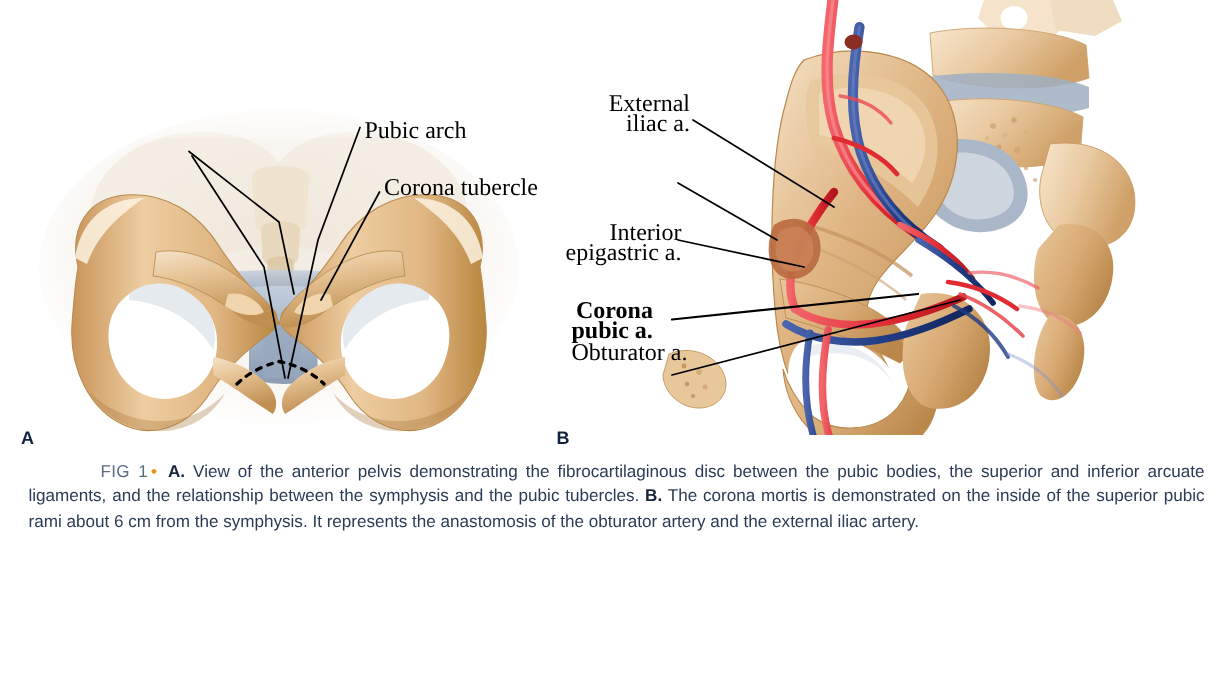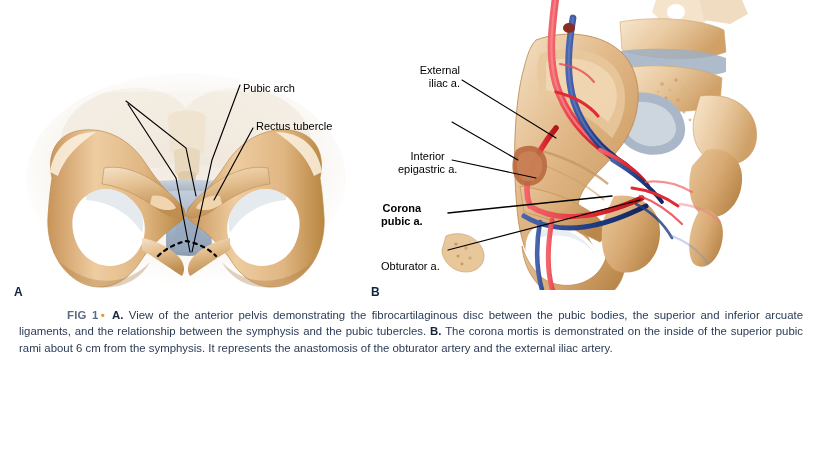--- a/index.html
+++ b/index.html
@@ -27,58 +27,58 @@
     font-weight: bold;
     color: #12233f;
     letter-spacing: 0.2px;
   }
   #panel-letter-a { left: 14px; top: 285px; }
   #panel-letter-b { left: 371px; top: 285px; }
 
   
   .anno {
     position: absolute;
-    font-family: Liberation Sans, sans-serif;
-    font-size: 11px;
+    font-family: Liberation Serif, serif;
+    font-size: 16px;
     line-height: 12.5px;
     color: #000000;
     white-space: pre;
   }
   .anno.bold { font-weight: bold; }
   .anno.right { text-align: right; }
-  .anno.left { text-align: center; }
+  .anno.left { text-align: right; }
 
   
   #anno-arcuate      { left: 30px;  top: 86px;  width: 92px; text-align: right; }
   #anno-pubic-arch   { left: 243px; top: 82px;  }
   #anno-pubic-tub    { left: 256px; top: 120px; }
 
   
   #anno-ext-iliac    { left: 356px; top: 64px;  width: 104px; text-align: right; }
   #anno-rectus       { left: 381px; top: 113px; }
-  #anno-inf-epi      { left: 398px; top: 150px; }
+  #anno-inf-epi      { left: 377px; top: 150px; }
   #anno-corona       { left: 381px; top: 202px; }
-  #anno-obturator    { left: 381px; top: 260px; }
+  #anno-obturator    { left: 381px; top: 230px; }
 
   
   #caption {
     position: absolute;
     left: 19px;
     top: 307px;
     width: 784px;
     font-family: "Liberation Sans", sans-serif;
     font-size: 11.4px;
     line-height: 16.3px;
     color: #2b3b55;
     text-align: justify;
     text-justify: inter-word;
   }
   #caption .fig-tag {
     color: #5a6b84;
-    font-weight: bold;
+    font-weight: normal;
     letter-spacing: 0.2px;
     padding-left: 48px;
   }
   #caption .fig-bullet {
     color: #e8941f;
     font-weight: bold;
     padding: 0 2px;
   }
   #caption .pl { font-weight: bold; color: #16243c; }
 
@@ -431,21 +431,21 @@
 
       <path d="M448 213 L 612 196" stroke-width="1.5"></path>
 
       <path d="M448 250 L 640 200"></path>
     </g>
   </svg>
 
 
   <div class="anno left" id="anno-pubic-arch">Pubic arch</div>
 
-  <div class="anno left" id="anno-pubic-tub">Rectus tubercle</div>
+  <div class="anno left" id="anno-pubic-tub">Corona tubercle</div>
 
   <div class="anno right" id="anno-ext-iliac">External
 iliac a.</div>
 
 
   <div class="anno left" id="anno-inf-epi">Interior
 epigastric a.</div>
 
   <div class="anno left bold" id="anno-corona">Corona
 pubic a.</div>

